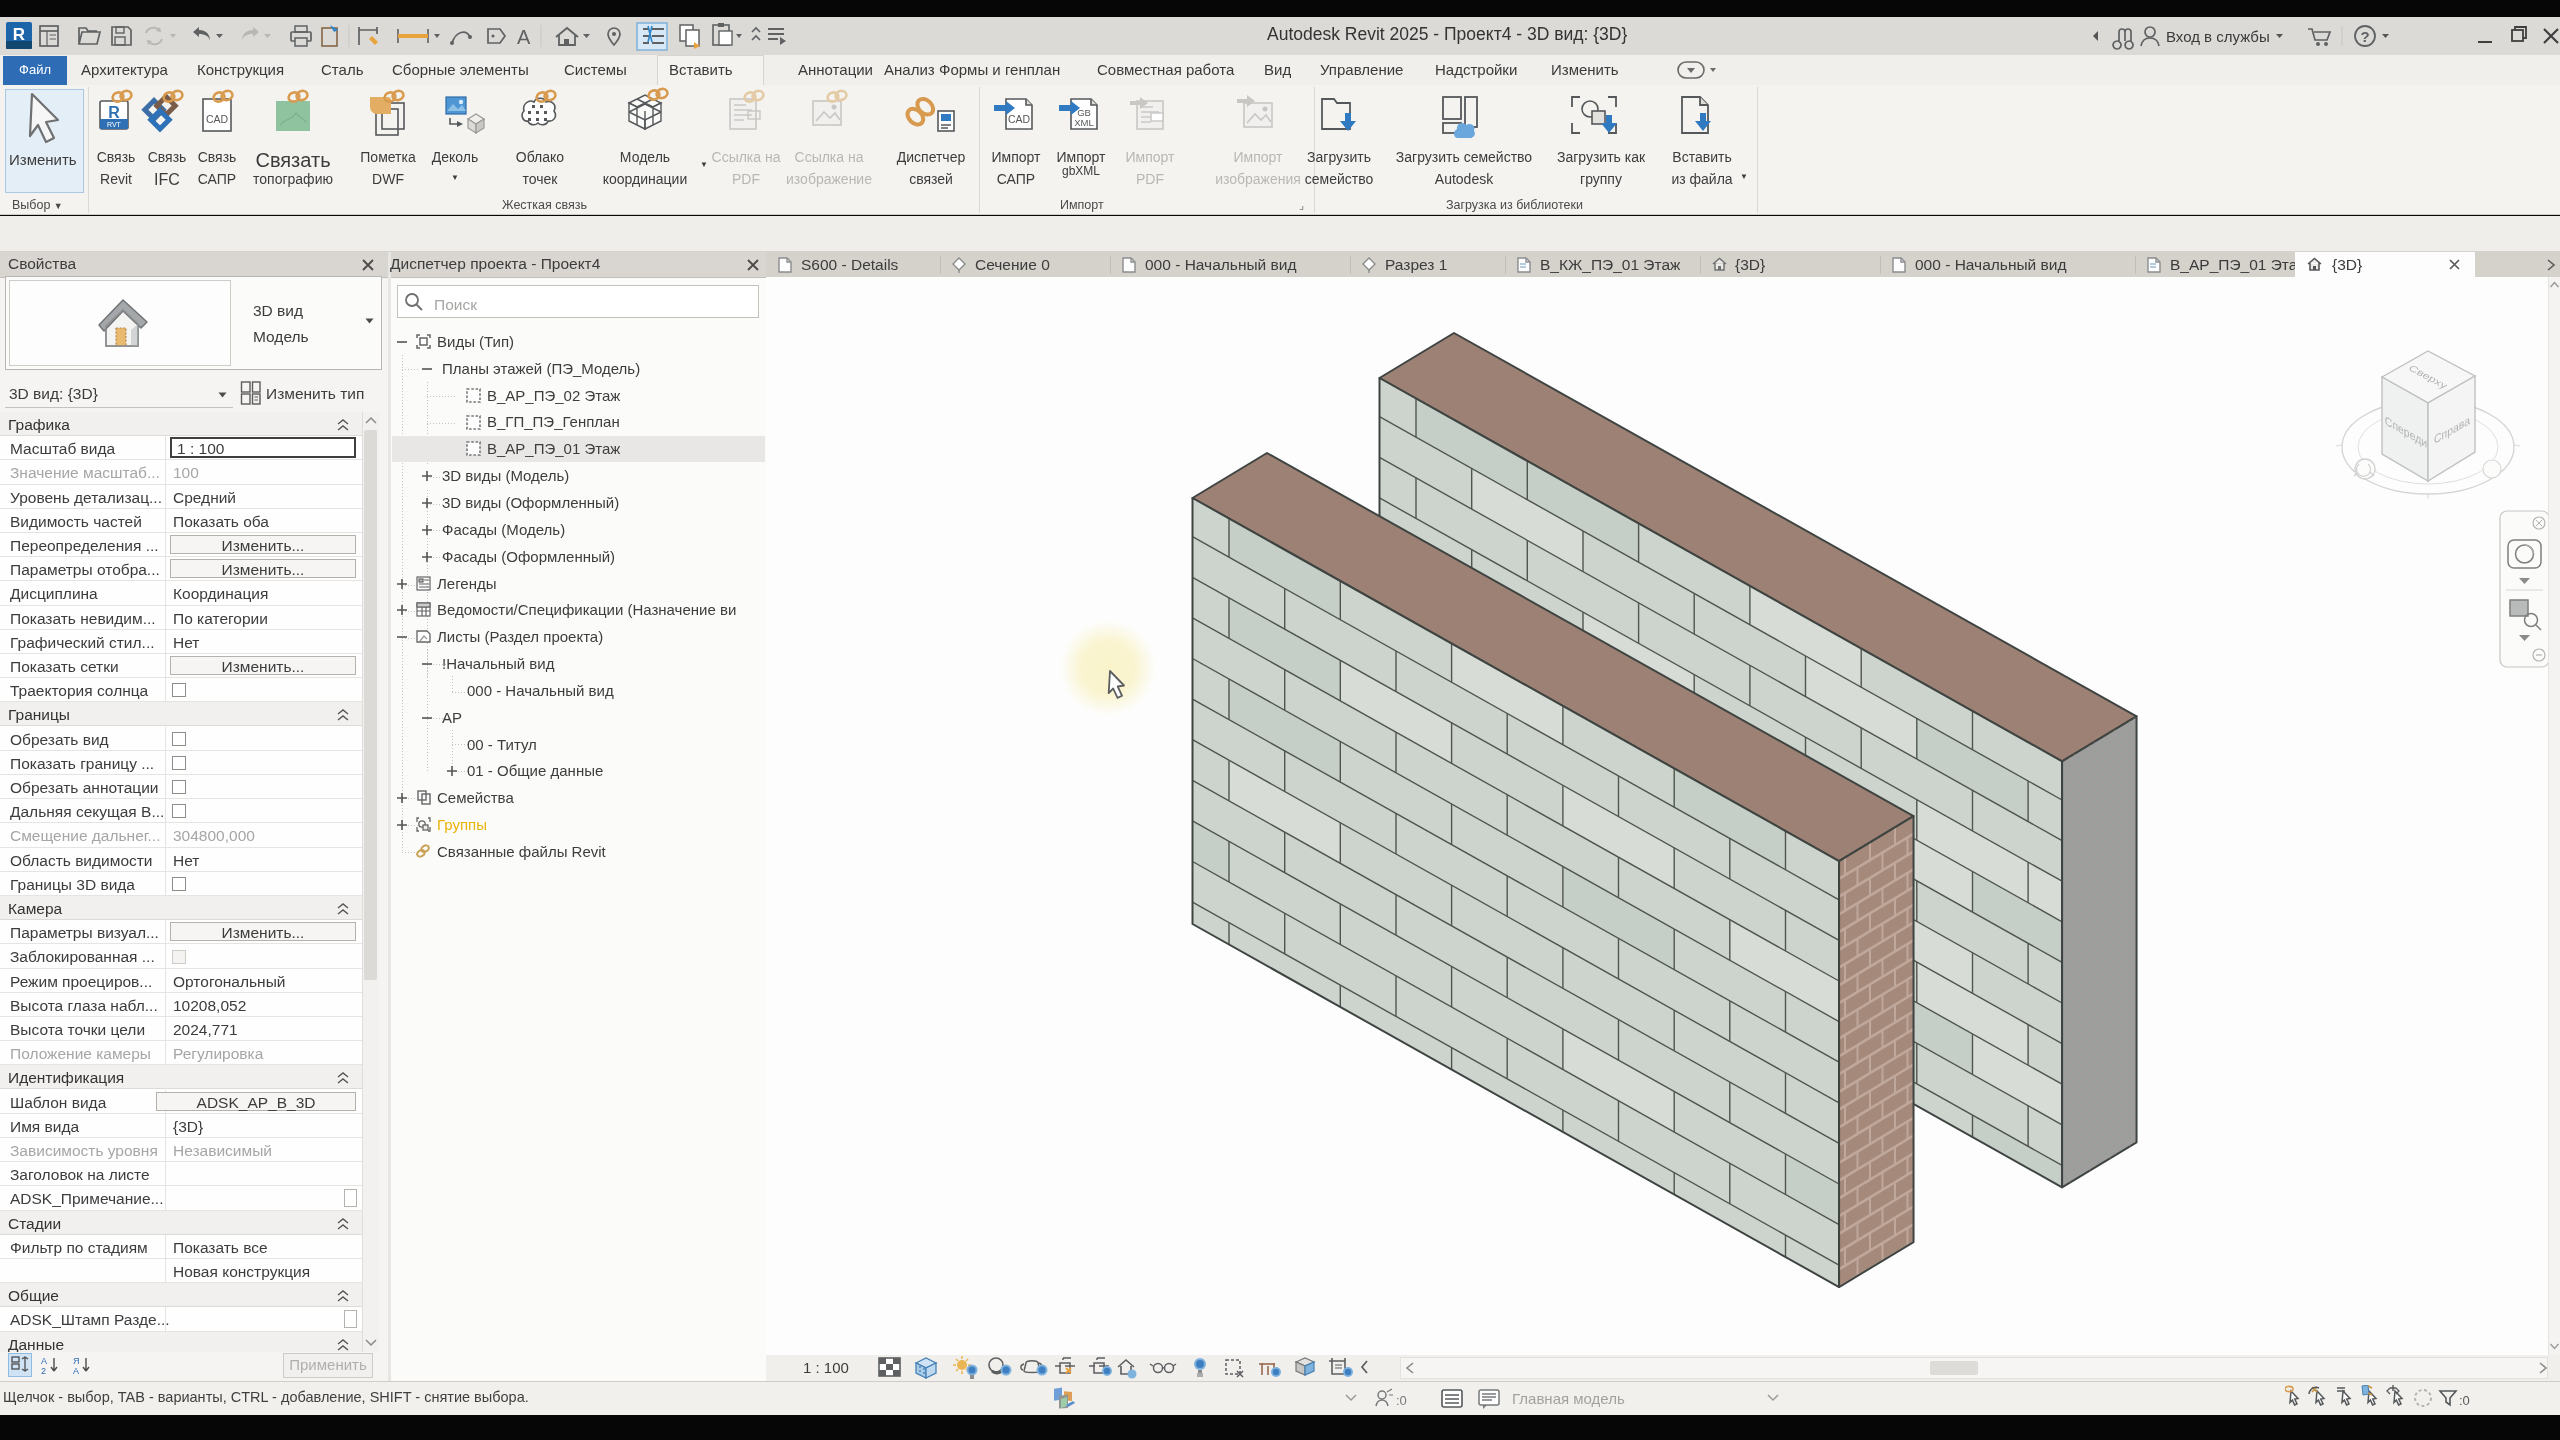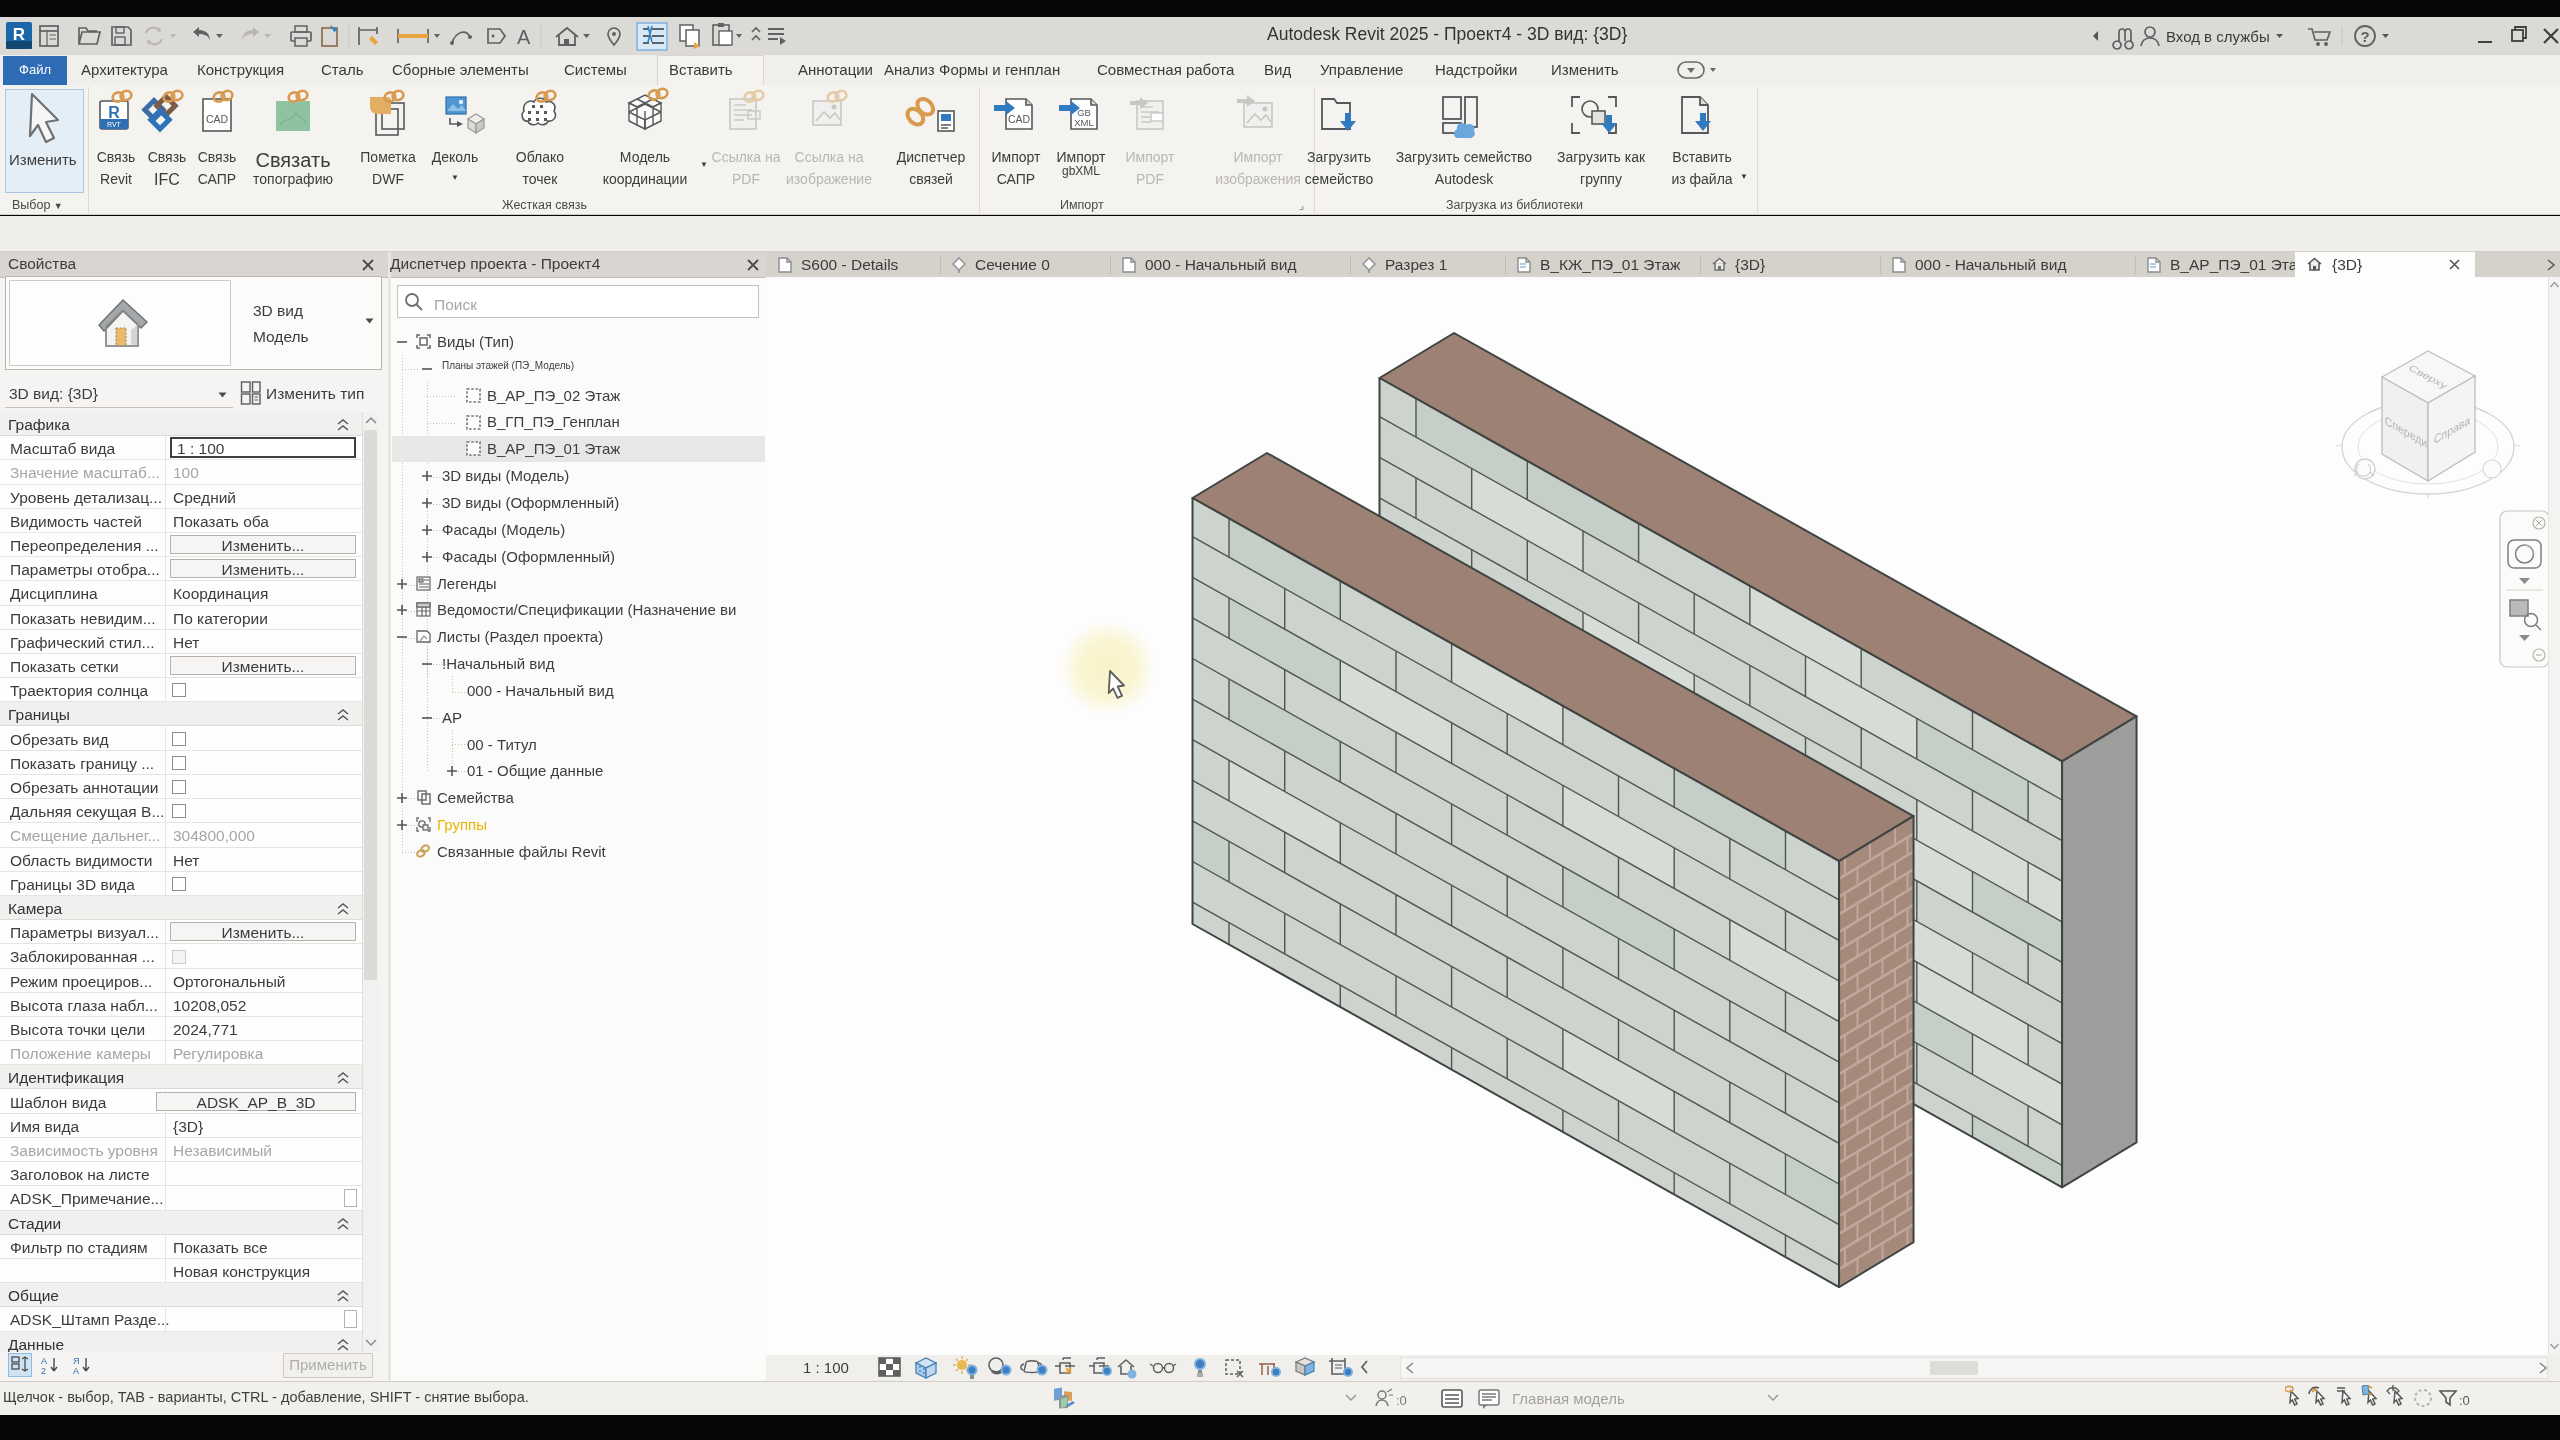--- a/index.html
+++ b/index.html
@@ -564,21 +564,21 @@
 <svg class="abs" style="left:415px;top:333px" width="17" height="17" viewBox="0 0 17 17">
     <g stroke="#666" stroke-width="1.5" fill="none">
       <path d="M2 5 v-3 h3 M12 2 h3 v3 M15 12 v3 h-3 M5 15 h-3 v-3"></path>
       <rect x="5" y="5" width="7" height="7" fill="#fff"></rect>
     </g>
   </svg>
 <div class="tx" style="left:437px;top:333px;font-size:15px;color:#3d3d3d;">Виды (Тип)</div>
 <svg class="abs" style="left:422px;top:364px" width="11" height="11" viewBox="0 0 11 11">
     <path d="M0 5 h10" stroke="#555" stroke-width="1.6"></path>
   </svg>
-<div class="tx" style="left:442px;top:360px;font-size:10px;color:#3d3d3d;">Планы этажей (ПЭ_Модель)</div>
+<div class="tx" style="left:442px;top:360px;font-size:15px;color:#3d3d3d;">Планы этажей (ПЭ_Модель)</div>
 <svg class="abs" style="left:465px;top:387px" width="17" height="17" viewBox="0 0 17 17">
     <rect x="2" y="2" width="13" height="13" fill="#fdfdfd" stroke="#777" stroke-width="1.6" stroke-dasharray="2.5 1.8"></rect>
   </svg>
 <div class="tx" style="left:487px;top:387px;font-size:15px;color:#3d3d3d;">В_АР_ПЭ_02 Этаж</div>
 <svg class="abs" style="left:465px;top:414px" width="17" height="17" viewBox="0 0 17 17">
     <rect x="2" y="2" width="13" height="13" fill="#fdfdfd" stroke="#777" stroke-width="1.6" stroke-dasharray="2.5 1.8"></rect>
   </svg>
 <div class="tx" style="left:487px;top:413px;font-size:15px;color:#3d3d3d;">В_ГП_ПЭ_Генплан</div>
 <div class="abs" style="left:392px;top:436px;width:373px;height:26px;background:#e8e7e5;"></div>
 <svg class="abs" style="left:465px;top:440px" width="17" height="17" viewBox="0 0 17 17">

